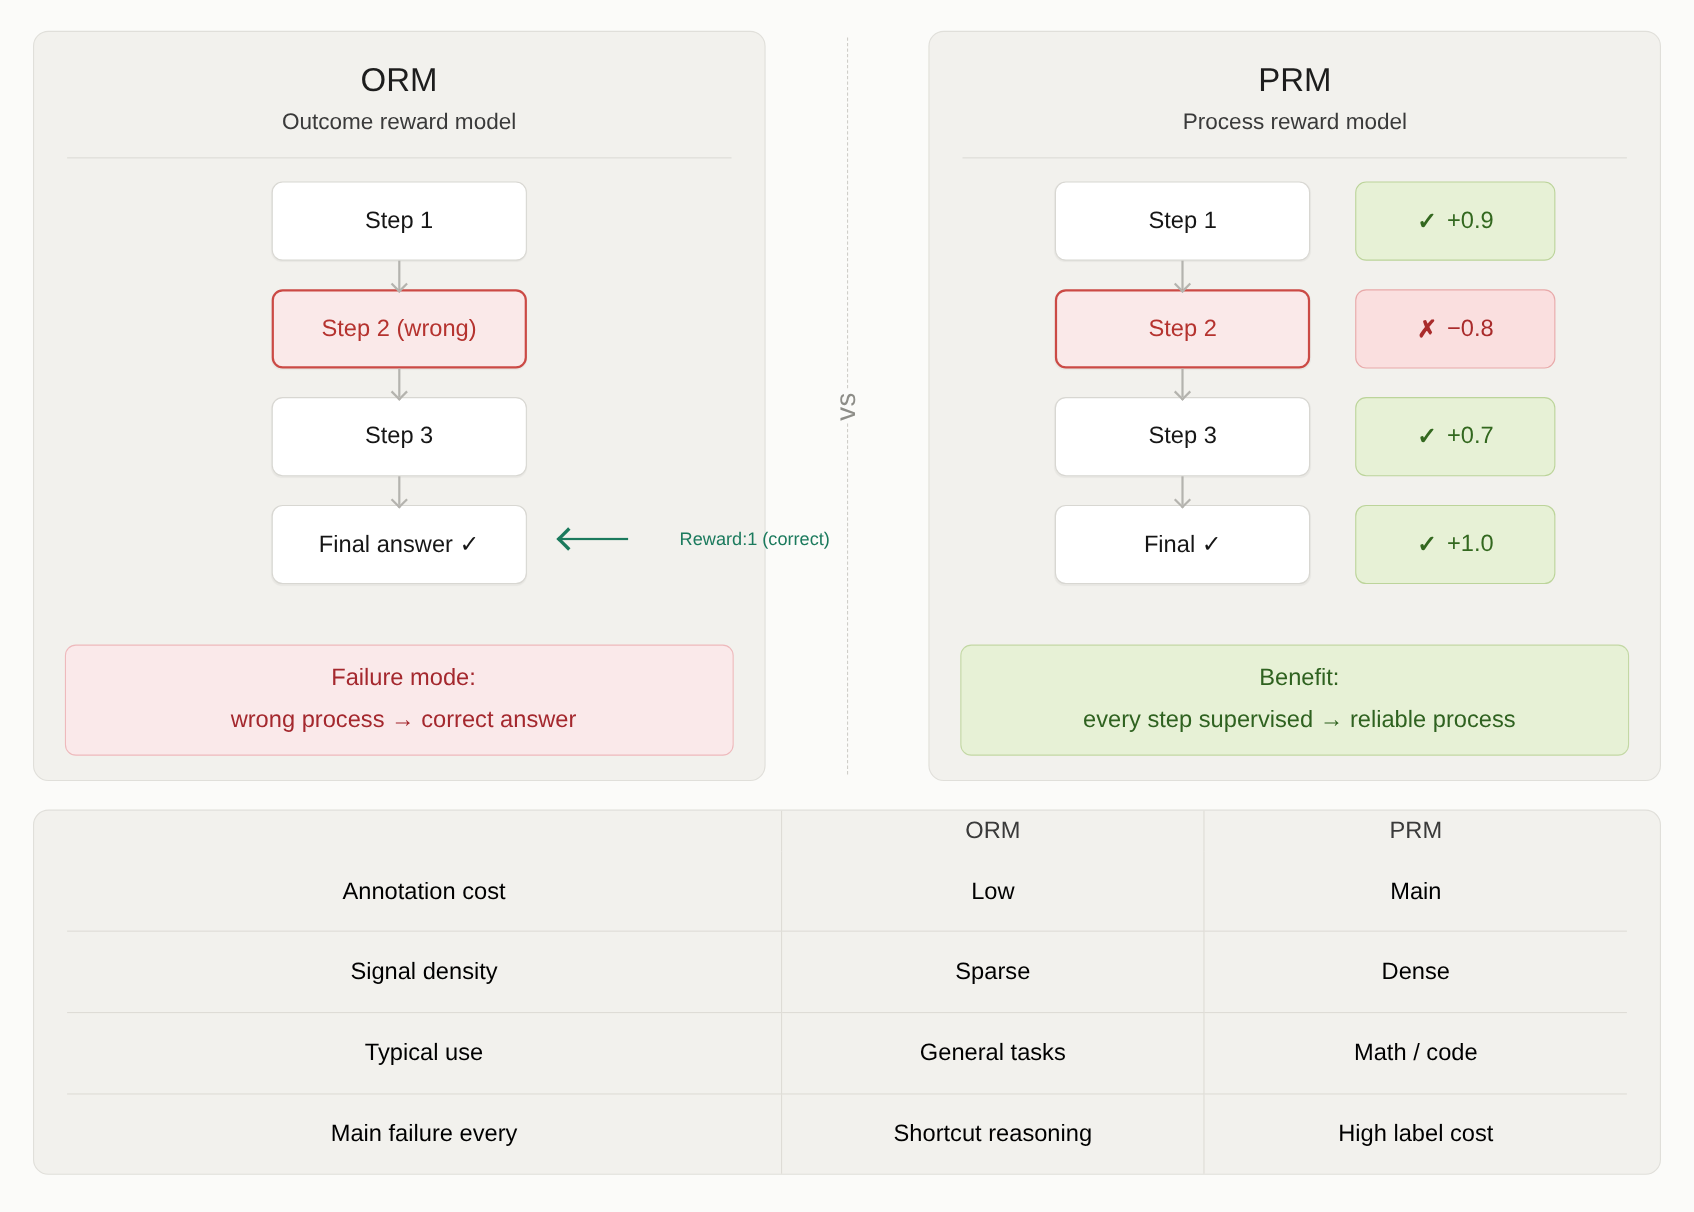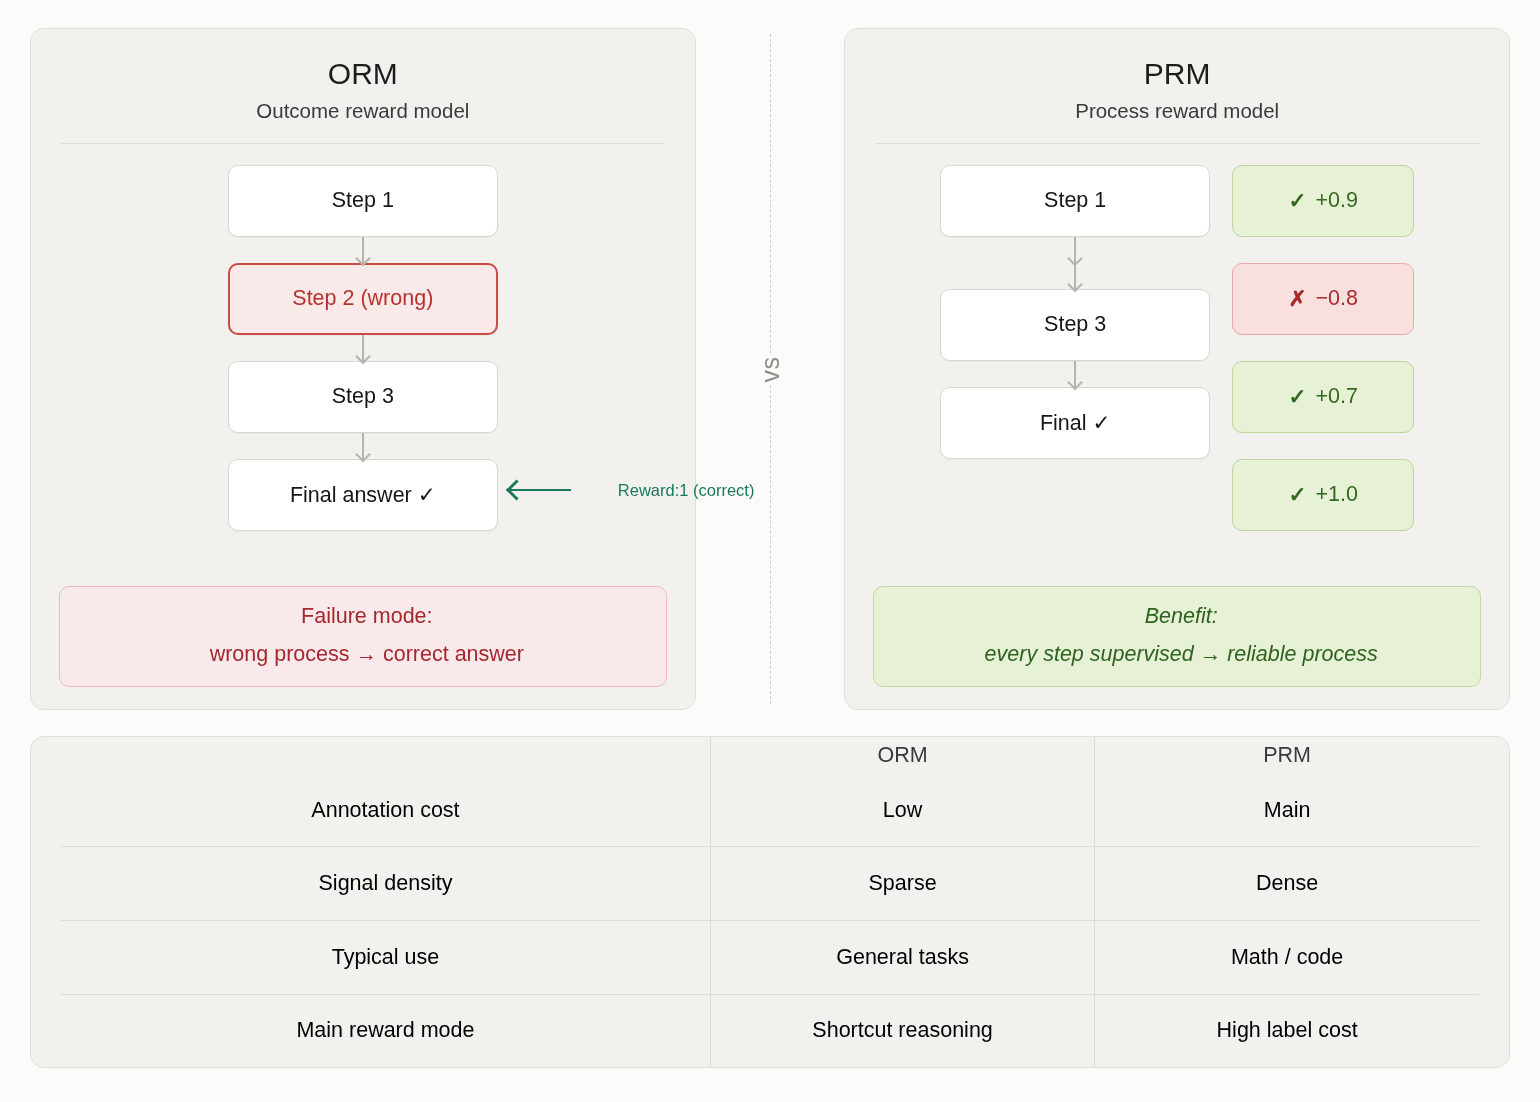--- a/index.html
+++ b/index.html
@@ -90,21 +90,21 @@
     justify-content: center;
     padding-top: 21px;
   }
   .flow-cols { display: flex; align-items: flex-start; gap: 22px; }
 
   .col { display: flex; flex-direction: column; align-items: center; }
   .col.steps  { width: 270px; }
   .col.scores { width: 182px; }
 
   .node {
-    width: 270px;
+    width: 232px;
     height: 72px;
     border-radius: 10px;
     background: #ffffff;
     border: 1px solid #d8d7d2;
     display: flex;
     align-items: center;
     justify-content: center;
     font-size: 21.5px;
     color: #161616;
     box-shadow: 0 1px 1px rgba(0,0,0,0.045);
@@ -195,21 +195,20 @@
   }
   .note.fail {
     background: #fae9ea;
     border: 1px solid #eeb9bc;
     color: #a4282e;
   }
   .note.good {
     background: #e7f1d6;
     border: 1px solid #c3d8a4;
     color: #2f6220;
-    font-style: italic;
   }
   .note-title { font-size: 21.5px; }
   .note-body  { font-size: 21.5px; margin-top: 13px; }
 
   
   .table-panel {
     margin-top: 26px;
     background: #f2f1ed;
     border: 1px solid #e0dfda;
     border-radius: 14px;
@@ -290,20 +289,21 @@
         <div class="panel-sub">Process reward model</div>
       </div>
       <div class="head-rule"></div>
 
       <div class="flow-area">
         <div class="flow-cols">
 
           <div class="col steps">
             <div class="node">Step 1</div>
             <div class="arrow"></div>
+            <div class="node bad">Step 2</div>
             <div class="arrow"></div>
             <div class="node">Step 3</div>
             <div class="arrow"></div>
             <div class="node">Final ✓</div>
           </div>
 
           <div class="col scores">
             <div class="score pos">
               <span class="mark">✓</span>
               <span>+0.9</span>
@@ -360,21 +360,21 @@
           <td>Signal density</td>
           <td>Sparse</td>
           <td>Dense</td>
         </tr>
         <tr>
           <td>Typical use</td>
           <td>General tasks</td>
           <td>Math / code</td>
         </tr>
         <tr>
-          <td>Main reward mode</td>
+          <td>Main failure every</td>
           <td>Shortcut reasoning</td>
           <td>High label cost</td>
         </tr>
       </tbody>
     </table>
   </div>
 
 </div>
 
 </body></html>

